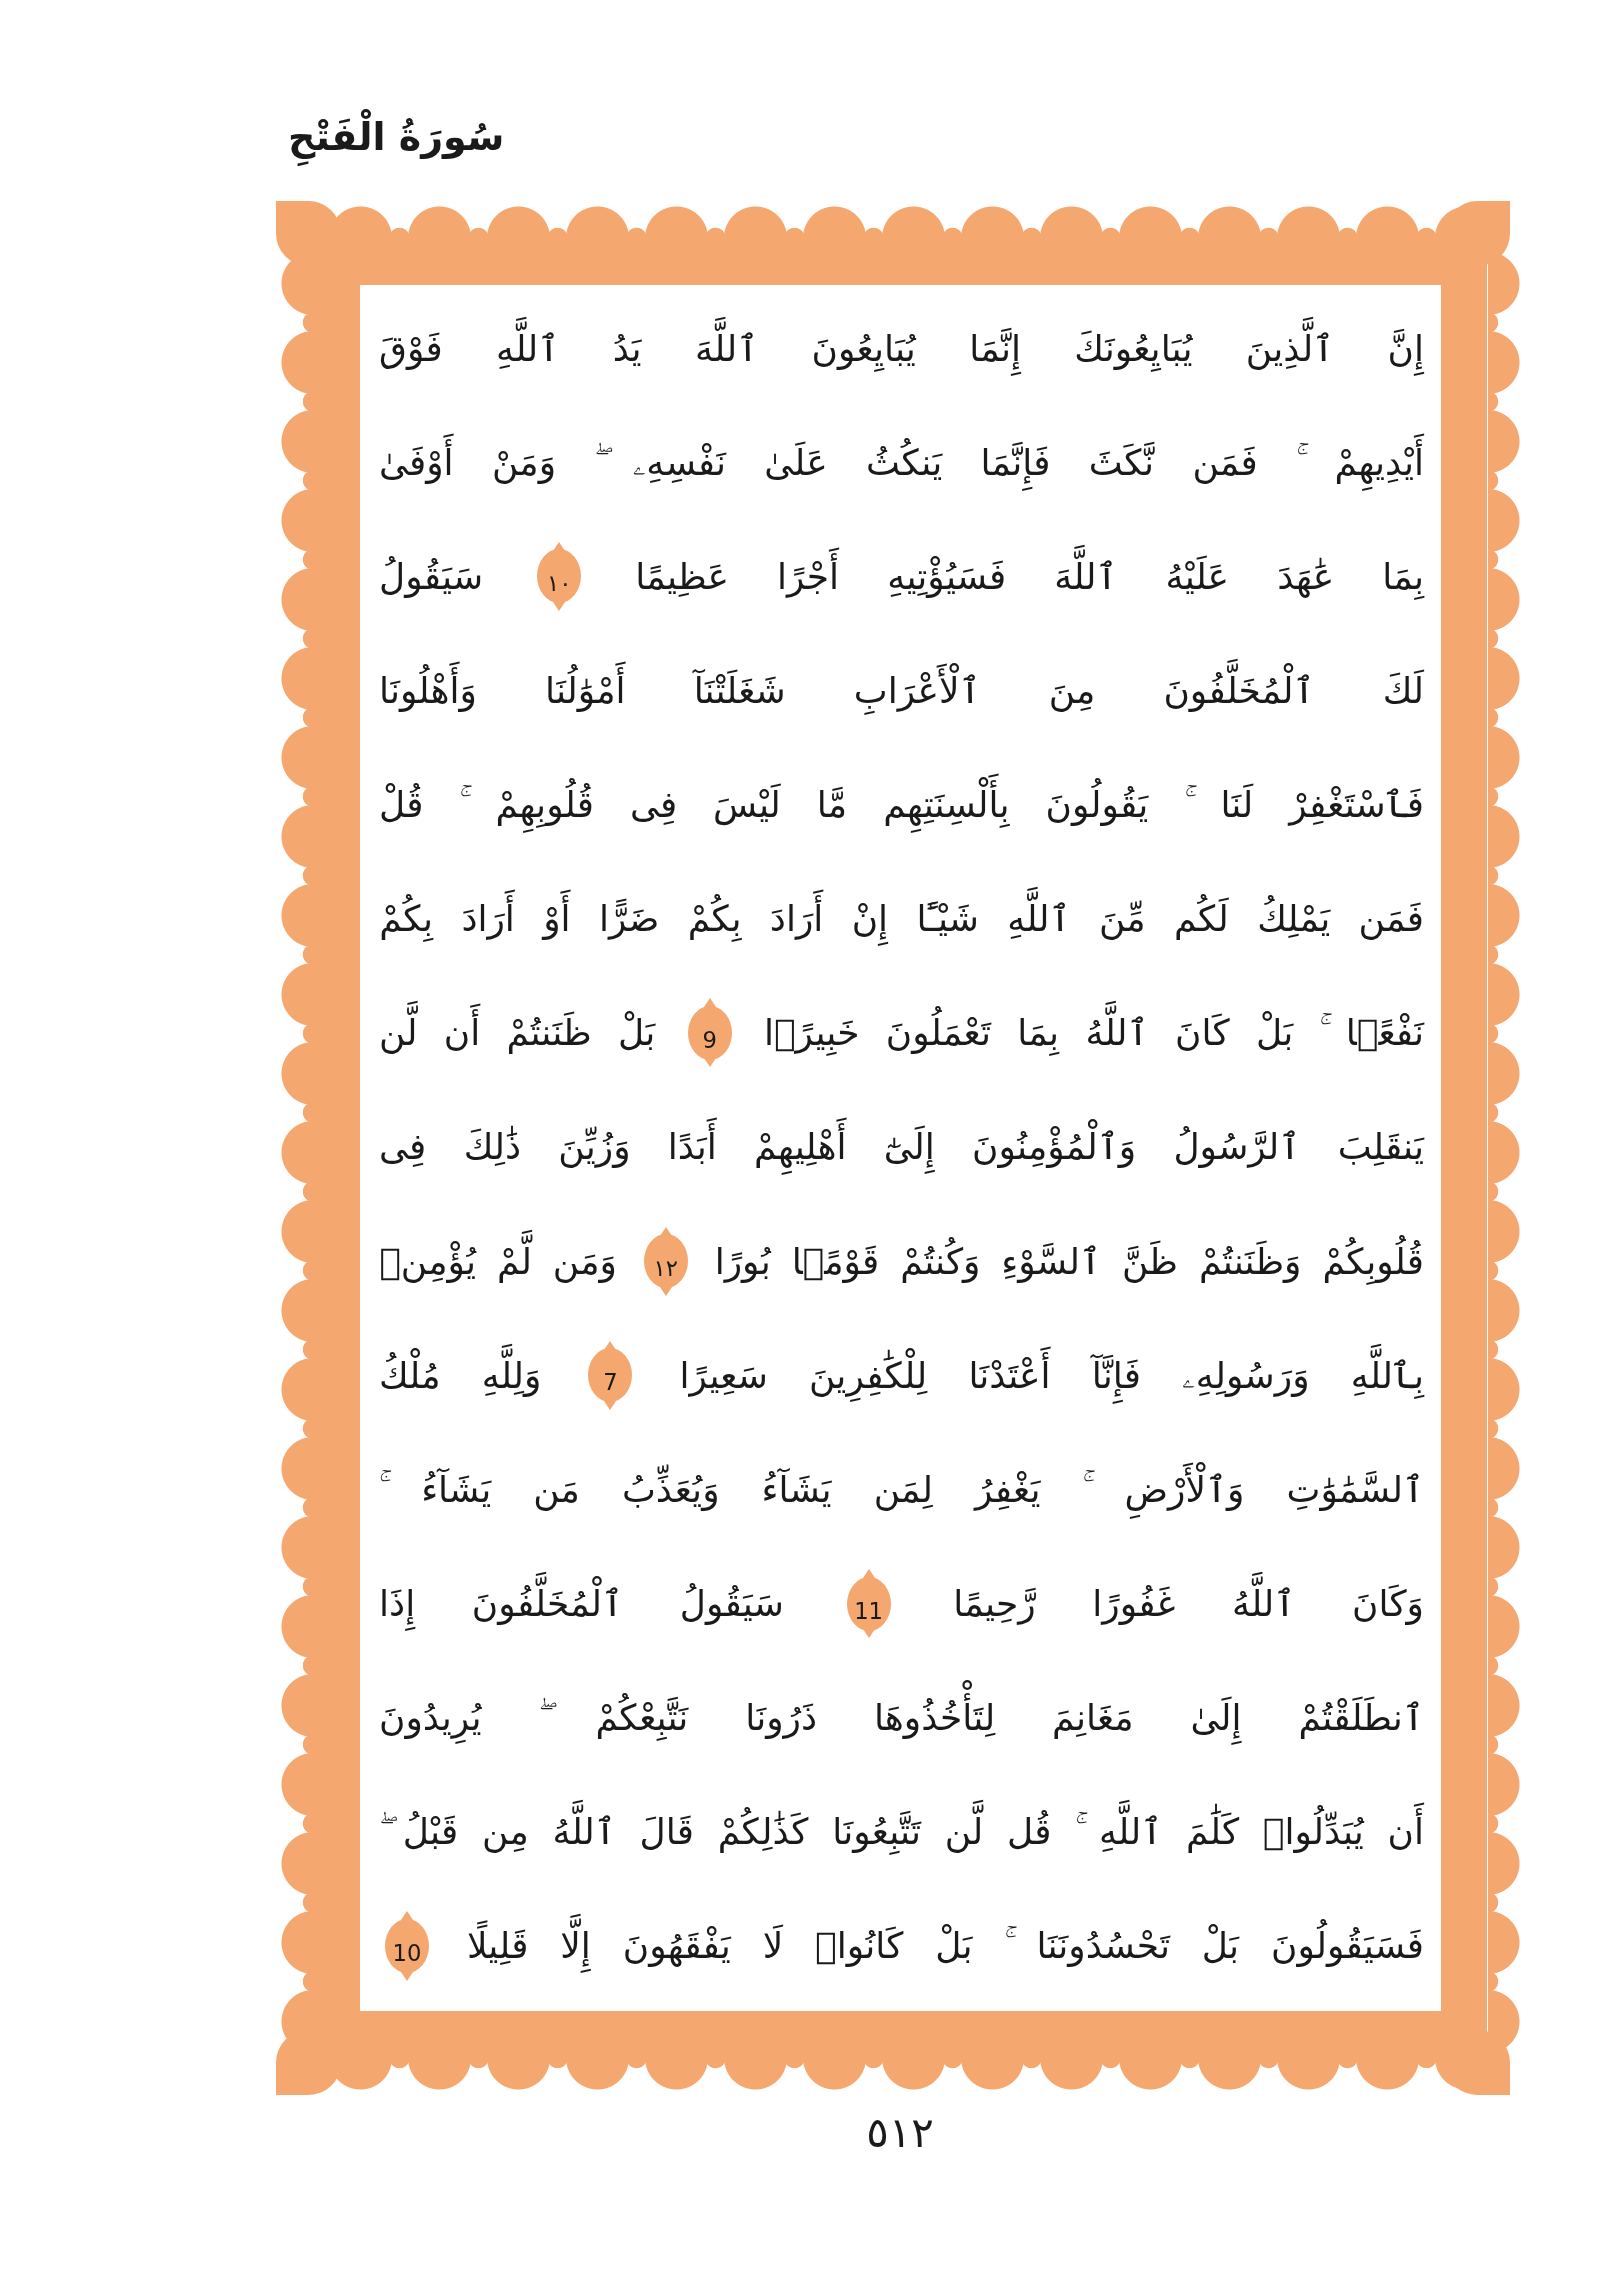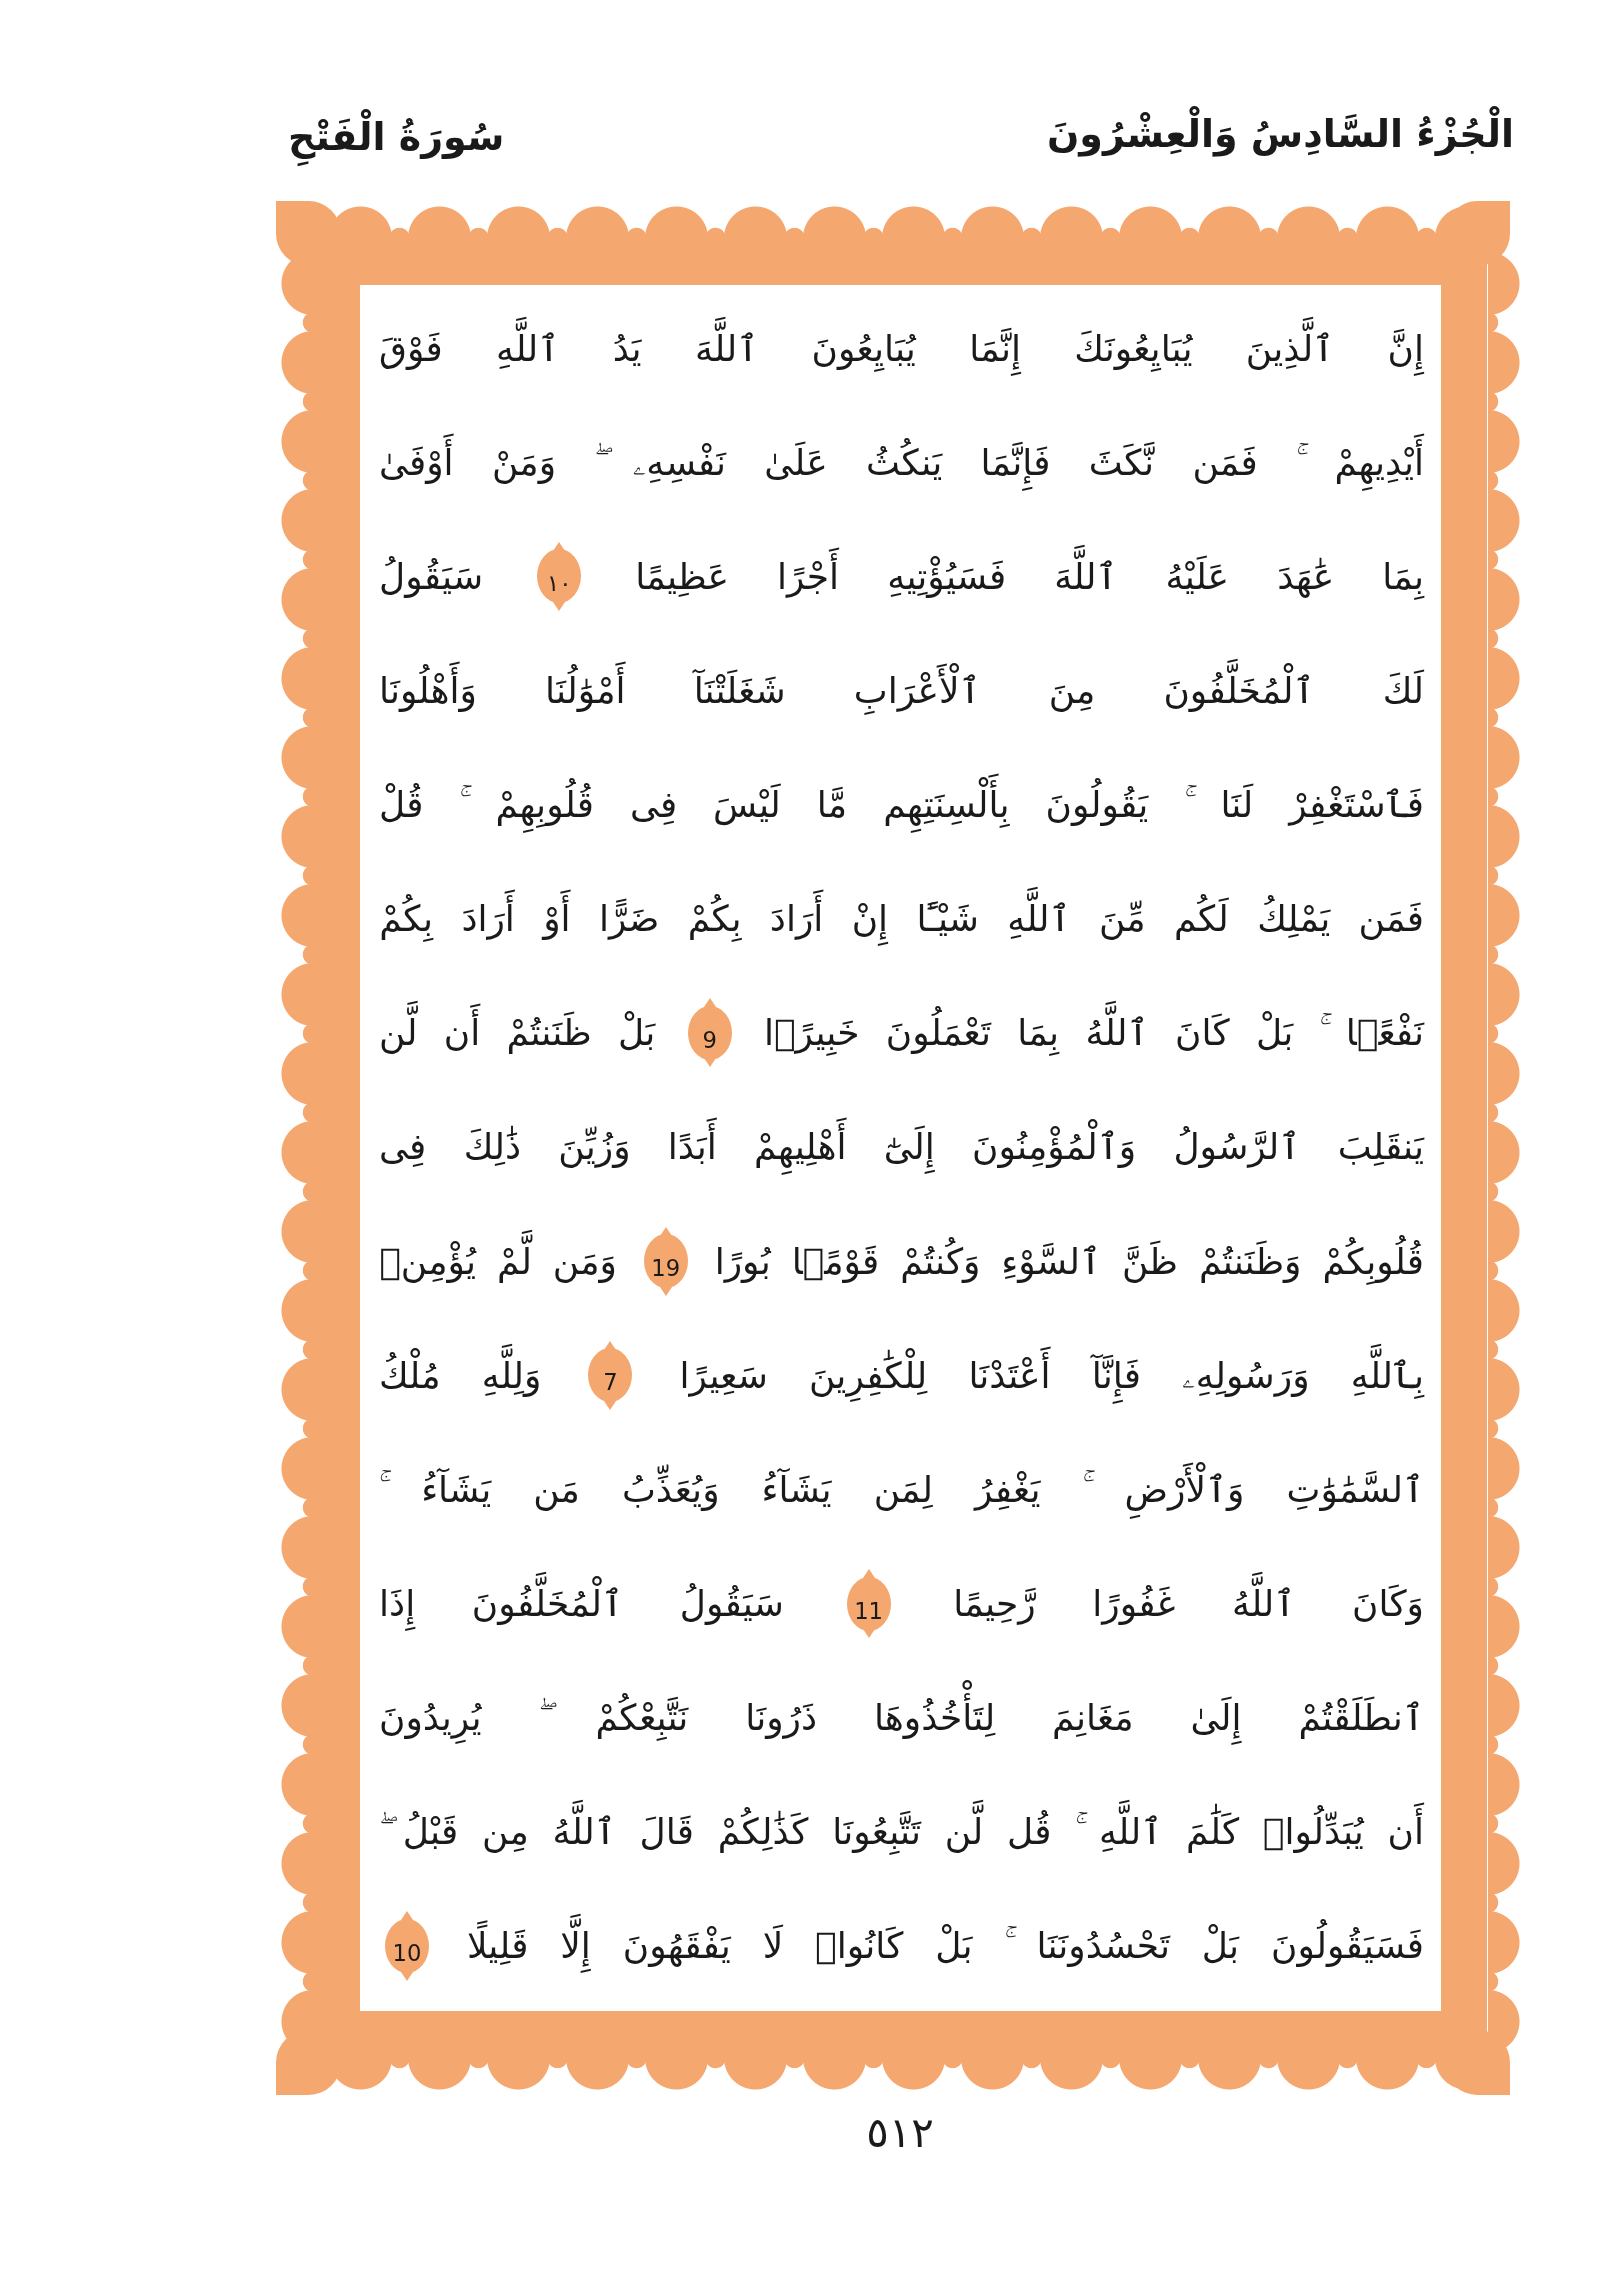--- a/index.html
+++ b/index.html
@@ -101,21 +101,20 @@
     text-align:center;font-size:42px;direction:rtl;
   }
 </style>
 </head>
 <body>
 
 <div class="page">
 
   <div class="surah-header">سُورَةُ الْفَتْحِ</div>
 
-  <div class="juz-header">الْجُزْءُ السَّادِسُ وَالْعِشْرُونَ</div>
 
   <div class="scallop scallop-top"></div>
   <div class="scallop scallop-bottom"></div>
   <div class="scallop scallop-left"></div>
   <div class="scallop scallop-right"></div>
   <div class="corner-leaf leaf-tl"></div>
   <div class="corner-leaf leaf-tr"></div>
   <div class="corner-leaf leaf-bl"></div>
   <div class="corner-leaf leaf-br"></div>
   <div class="frame-band"></div>
@@ -226,21 +225,21 @@
       </div>
       <div class="quran-line" dir="rtl">
         <span class="word">قُلُوبِكُمْ</span>
         <span class="word">وَظَنَنتُمْ</span>
         <span class="word">ظَنَّ</span>
         <span class="word">ٱلسَّوْءِ</span>
         <span class="word">وَكُنتُمْ</span>
         <span class="word">قَوْمًۢا</span>
         <span class="word">بُورًا</span>
         <span class="verse-marker">
-          <span class="verse-marker-num">19</span>
+          <span class="verse-marker-num">١٢</span>
         </span>
         <span class="word">وَمَن</span>
         <span class="word">لَّمْ</span>
         <span class="word">يُؤْمِنۢ</span>
       </div>
       <div class="quran-line" dir="rtl">
         <span class="word">بِٱللَّهِ</span>
         <span class="word">وَرَسُولِهِۦ</span>
         <span class="word">فَإِنَّآ</span>
         <span class="word">أَعْتَدْنَا</span>

